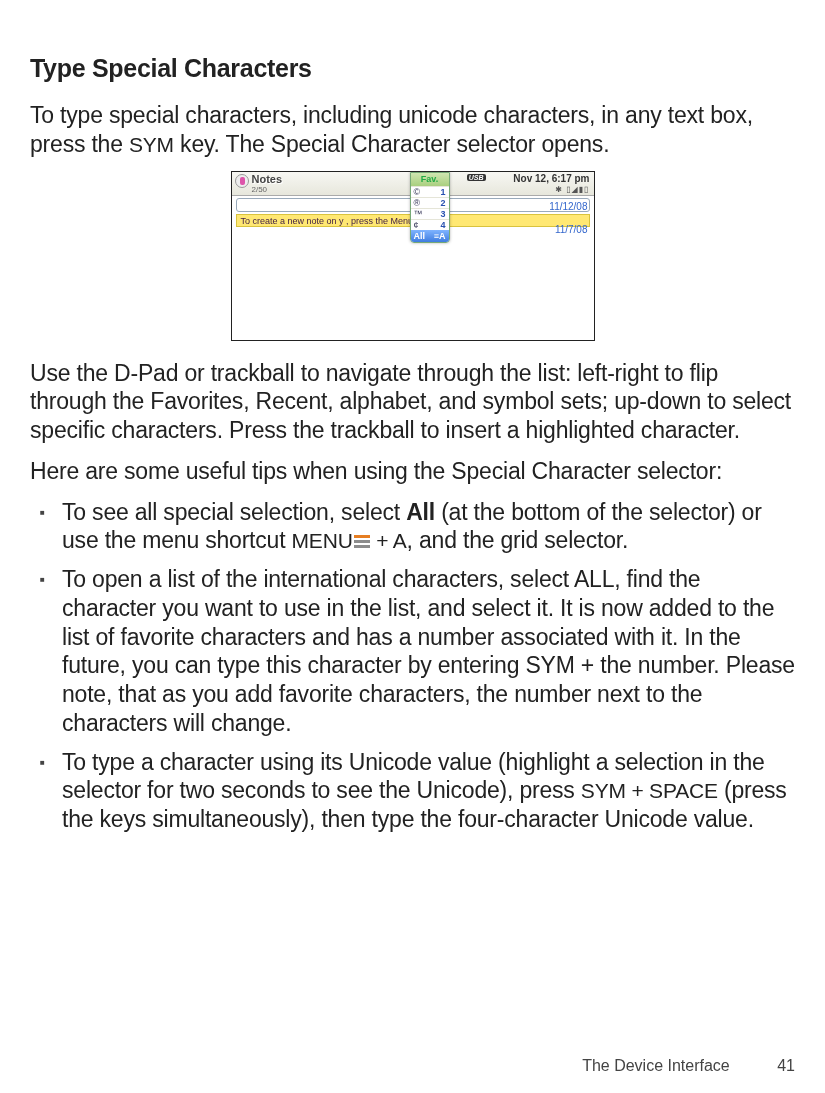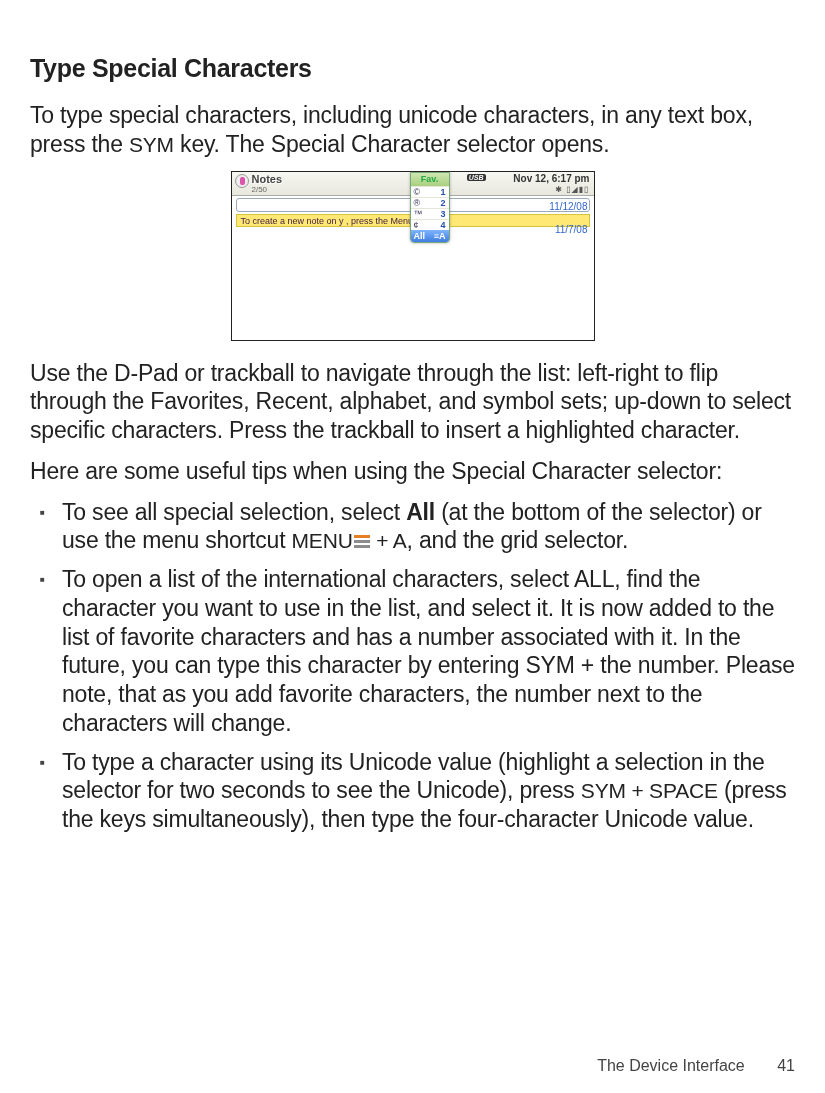--- a/index.html
+++ b/index.html
@@ -133,21 +133,21 @@
     display:flex; justify-content:space-between; padding:0 3px; line-height:12px;
   }
 
   .footer {
     position: absolute;
     bottom: 18px;
     right: 30px;
     font-size: 16px;
     color: #444;
   }
-  .footer .pn { margin-left: 28px; }
+  .footer .pn { margin-left: 43px; }
 </style>
 </head>
 <body>
 
 <h2 class="title">Type Special Characters</h2>
 
 <p class="body">
   <span>To type special characters, including unicode characters, in any text box, press the </span><span class="key">SYM</span><span> key. The Special Character selector opens.</span>
 </p>
 

